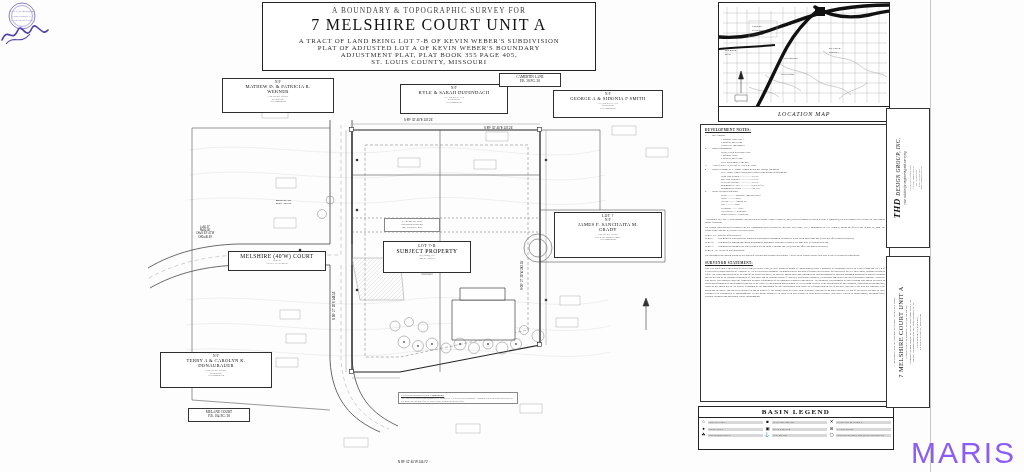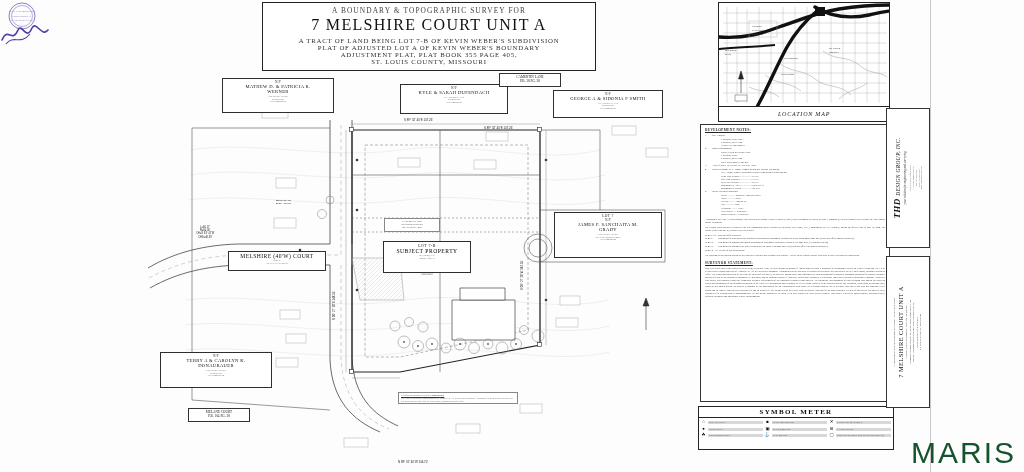--- a/index.html
+++ b/index.html
@@ -65,21 +65,21 @@
   #vert-title .vt3{font-size:2.6px;line-height:1.35;color:#444;}
 
   #sheet-edge{left:930px;top:0px;width:14px;height:472px;border-left:1px solid #bbb;}
 
   
   #seal{left:884px;top:412px;width:50px;height:50px;}
   #seal svg{display:block;}
 
   
   #watermark{position:absolute;right:8px;bottom:2px;font-size:30px;letter-spacing:2px;
-             color:#14532d;font-family:"Liberation Sans",sans-serif;font-weight:500;
+             color:#8b5cf6;font-family:"Liberation Sans",sans-serif;font-weight:500;
              user-select:none;}
 
   
   #plan-canvas{position:absolute;left:0;top:0;width:700px;height:472px;}
 
   
   .nf-label{position:absolute;border:1px solid #2e2e2e;background:#fff;text-align:center;
             padding:1px 2px;box-sizing:border-box;overflow:hidden;}
   .nf-nf{font-size:3.4px;letter-spacing:.3px;color:#333;}
   .nf-name{font-size:4.6px;letter-spacing:.35px;color:#111;line-height:1.12;}
@@ -420,21 +420,21 @@
       <span class="note-txt">Are not of this description.</span>
     </div>
 
     <div class="para">The building utilities shown hereon are per observed evidence and available utility maps. A utility locate request was not filed prior to any excavation or construction.</div>
 
     <h4 style="margin-top:3px">SURVEYOR STATEMENT:</h4>
     <div class="para">This is to certify that at the request of Weber Joint Revocable Trust, we have during the month of August 2024 executed a Boundary &amp; Topographic Survey on a tract of land and Lot 7-B of Kevin Weber's Subdivision Plat of Adjusted Lot A of Kevin Weber's Boundary Adjustment Plat per plat thereof recorded in Plat Book 355 Page 405 of the St. Louis County, Missouri Recorder's Office. The results shown hereon are the result of an actual field survey, are correctly shown above and conform to the current standards for Missouri Minimum Standards for property boundary surveys as fixed by the Missouri Department of Agriculture and the Missouri Board of Architects, Professional Engineers, Professional Land Surveyors and Professional Landscape Architects. This survey was computed under the formulated accuracy requirements of the unadjusted registered land surveys. No easements, encroachments or other building lines shown are based on record and information of an information supplied by the client. No investigation has been made by THD Design Group as to the present status of any easements, restrictions, or building lines, which are not shown hereon. No liability is assumed by the undersigned for any discrepancies with respect to or arising from the use of this plat. This survey plat does not constitute a title search and the subject land has been prepared for and on behalf of THD Design Group for Weber Joint Revocable Trust and for no other purposes. No part of this survey plat shall be used, reproduced for reproduction or photographically by any means whatsoever in whole or in part without the prior written consent. This survey reflects all improvements, including fences, recorded easements and unrecorded visible encroachments.</div>
   </div>
 
   <div id="symbol-legend" class="box">
-    <div id="legend-title">SYMBOL METER</div>
+    <div id="legend-title">BASIN LEGEND</div>
     <div id="legend-grid">
       <div class="legend-col">
         <div class="legend-item">
           <span class="lg-sym">○</span>
           <span class="lg-txt">UTILITY POLE</span>
         </div>
         <div class="legend-item">
           <span class="lg-sym">●</span>
           <span class="lg-txt">LIGHT POLE</span>
         </div>

